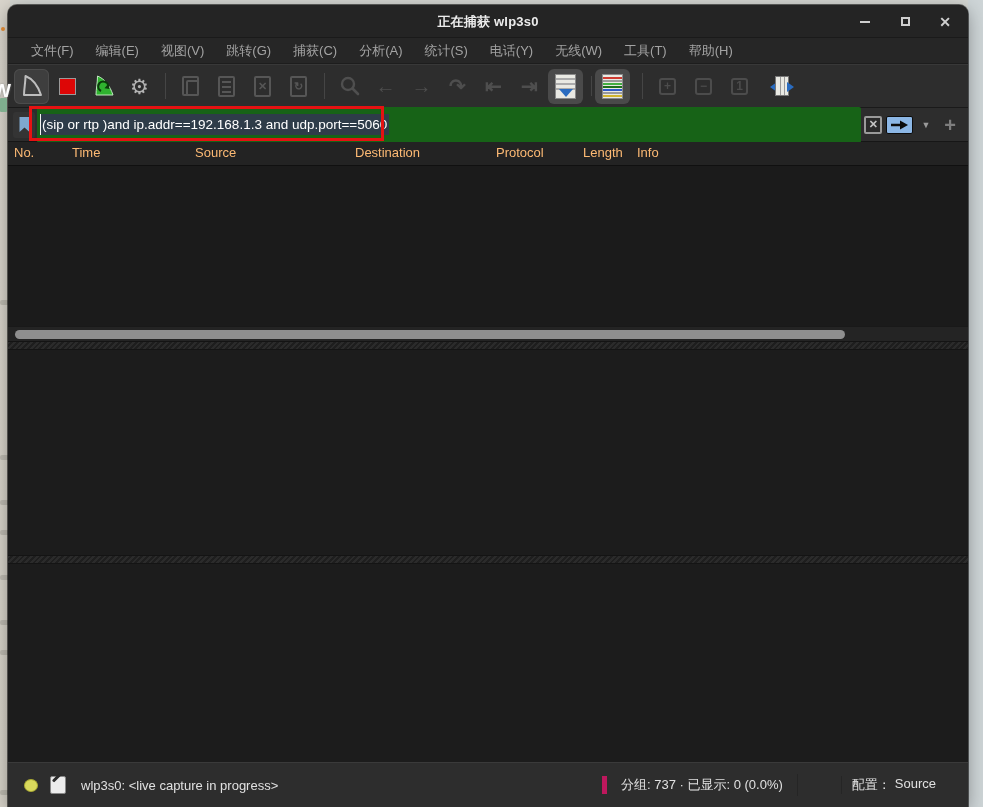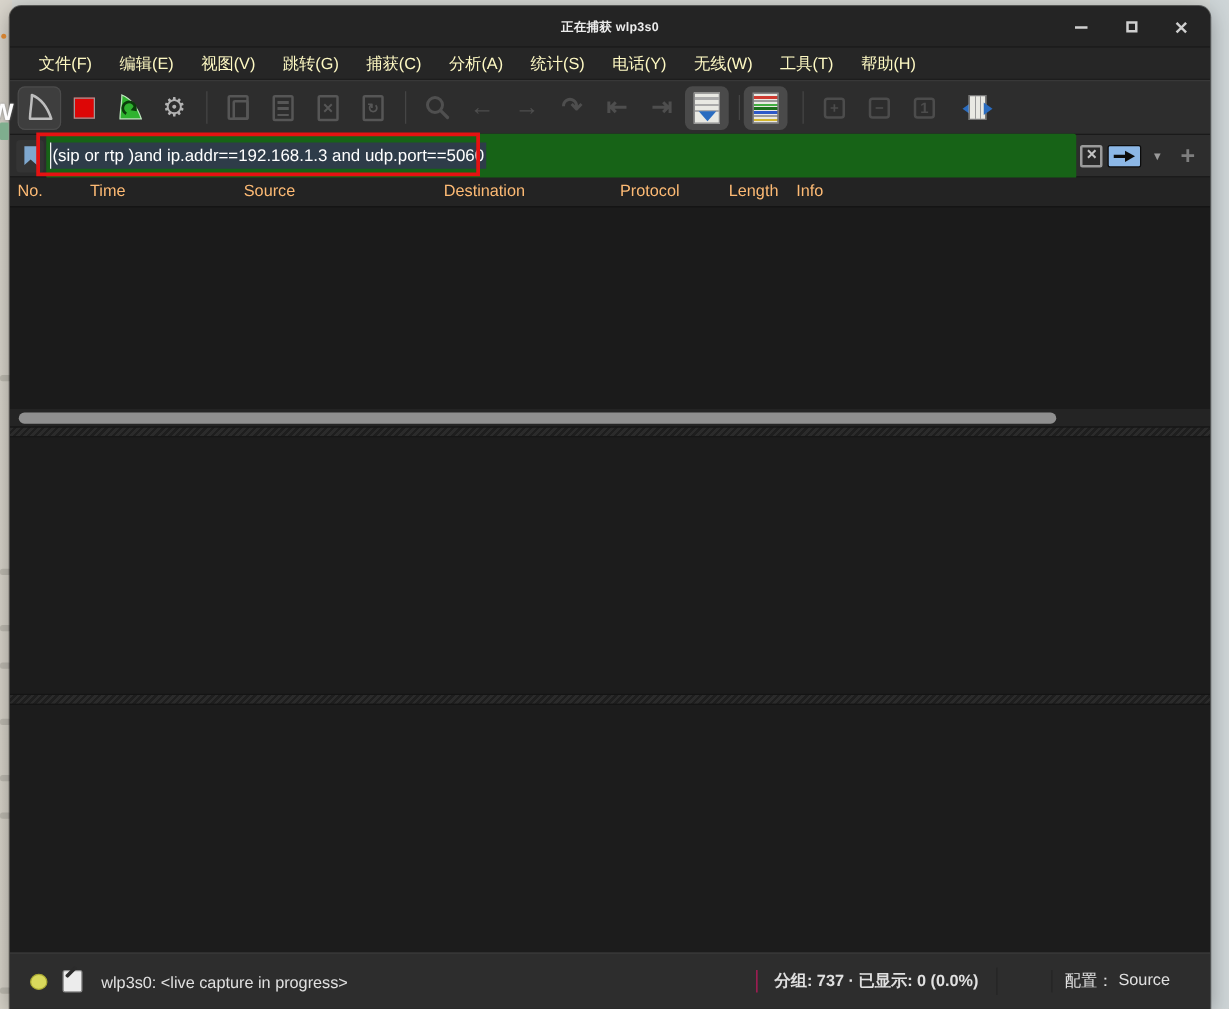--- a/index.html
+++ b/index.html
@@ -19,31 +19,31 @@
   
   .window{position:absolute;left:8px;top:5px;width:960px;height:802px;
     background:#1c1c1c;border-radius:9px 9px 0 0;overflow:hidden;z-index:2;
     box-shadow:0 0 0 1px rgba(0,0,0,.55), 0 4px 18px rgba(0,0,0,.35);
     display:flex;flex-direction:column;}
 
   
   .titlebar{height:33px;background:#242424;position:relative;flex:0 0 auto;
     border-bottom:1px solid #1a1a1a;}
   .title{position:absolute;left:0;right:0;top:0;height:33px;display:flex;align-items:center;justify-content:center;
-    color:#ececec;font-size:10px;font-weight:bold;letter-spacing:.2px;}
+    color:#ececec;font-size:13px;font-weight:bold;letter-spacing:.2px;}
   .win-controls{position:absolute;right:14px;top:0;height:33px;display:flex;align-items:center;gap:22px;}
   .wc{width:18px;height:18px;display:flex;align-items:center;justify-content:center;color:#cfcfcf;cursor:default;}
   .wc-min .bar{width:10px;height:2px;background:#cfcfcf;}
   .wc-max .sq{width:9px;height:9px;border:2px solid #cfcfcf;}
   .wc-close{font-size:14px;font-weight:bold;}
 
   
   .menubar{height:26px;background:#262626;display:flex;align-items:center;padding-left:12px;flex:0 0 auto;
     border-bottom:1px solid #1d1d1d;}
-  .menu-item{color:#fef9c3;font-size:13px;padding:3px 11px;border-radius:3px;cursor:default;white-space:nowrap;}
+  .menu-item{color:#a3a3a3;font-size:13px;padding:3px 11px;border-radius:3px;cursor:default;white-space:nowrap;}
 
   
   .toolbar{height:44px;background:#2d2d2d;display:flex;align-items:center;padding-left:6px;flex:0 0 auto;
     border-top:1px solid #383838;border-bottom:1px solid #1a1a1a;}
   .tbtn{width:35px;height:35px;border-radius:6px;display:flex;align-items:center;justify-content:center;
     margin-right:1px;position:relative;flex:0 0 auto;}
   .tbtn.hl{background:#3e3e3e;box-shadow:inset 0 0 0 1px #4c4c4c;}
   .tbtn.toggled{background:#4a4a4a;margin-right:5px;}
   .tsep{width:1px;height:26px;background:#454545;margin:0 7px;flex:0 0 auto;}
   .stop-sq{width:17px;height:17px;background:#dd0606;border:1px solid #9a9a9a;}
@@ -100,21 +100,21 @@
   .pane-details{height:205px;background:#1c1c1c;flex:0 0 auto;}
   .pane-bytes{flex:1 1 auto;background:#1c1c1c;}
 
   
   .statusbar{height:45px;background:#2d2d2d;border-top:1px solid #3a3a3a;display:flex;align-items:center;flex:0 0 auto;
     color:#e0e0e0;font-size:13px;}
   .expert-dot{width:14px;height:13px;border-radius:50%;background:#d9d95c;border:1px solid #a8a833;margin-left:16px;flex:0 0 auto;}
   .comment-icon{width:16px;height:18px;background:#ececec;border:1px solid #888;border-radius:2px;margin-left:12px;position:relative;flex:0 0 auto;}
   .comment-icon::after{content:"";position:absolute;left:2px;top:3px;width:11px;height:3px;background:#2b2b2b;transform:rotate(-45deg);transform-origin:left center;border-radius:1px;}
   .sb-text{margin-left:15px;flex:1 1 auto;white-space:nowrap;}
-  .sb-stats{padding:0 14px;border-left:1px solid #be185d;white-space:nowrap;font-weight:bold;}
+  .sb-stats{padding:0 14px;border-left:5px solid #be185d;white-space:nowrap;}
   .sb-gap{width:44px;border-left:1px solid #252525;height:22px;}
   .sb-profile{padding:0 10px;margin-right:22px;border-left:1px solid #252525;white-space:nowrap;display:flex;gap:4px;}
 </style>
 </head>
 <body>
 
 <div class="bg-strip-left">
   <div class="smudge" style="top:300px"></div>
   <div class="smudge" style="top:455px"></div>
   <div class="smudge" style="top:500px"></div>

